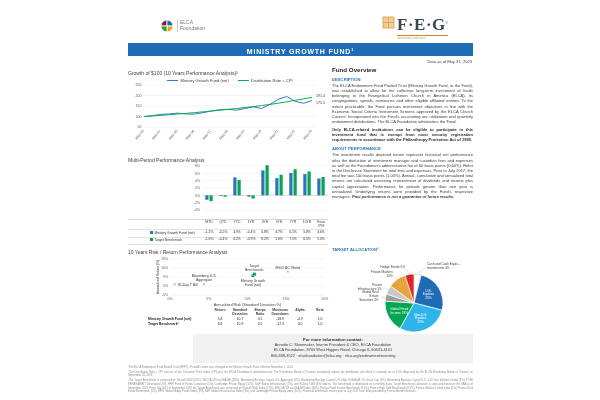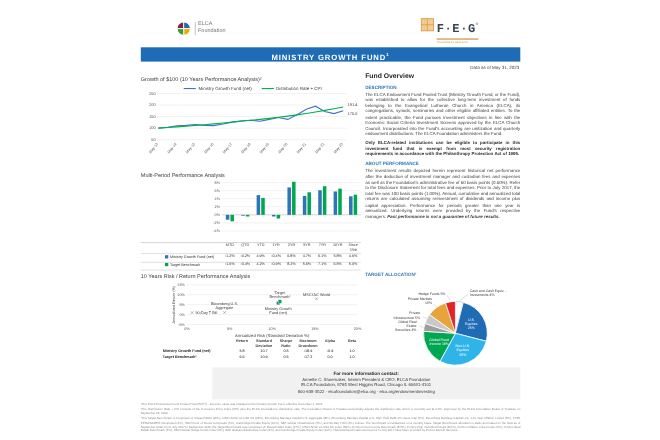--- a/index.html
+++ b/index.html
@@ -10,21 +10,21 @@
     background: #ffffff;
     color: #333;
     overflow: hidden;
   }
   .abs { position: absolute; }
 
   
   .elca-logo { left:160px; top:19px; display:flex; align-items:center; gap:2.5px; }
   .elca-text { font-size:5px; line-height:1.15; color:#75787b; border-left:0.5px solid #c9c9c9; padding-left:2.5px; }
   .feg-logo { left:382px; top:16px; display:flex; align-items:flex-start; gap:2px; }
-  .feg-wordmark { font-family:Liberation Mono, monospace; font-weight:bold; font-size:11px; color:#3c4650; letter-spacing:0.5px; line-height:1; }
+  .feg-wordmark { font-family:Liberation Serif, serif; font-weight:bold; font-size:17px; color:#3c4650; letter-spacing:0.5px; line-height:1; }
   .feg-reg { font-size:3px; vertical-align:super; color:#3c4650; }
   .feg-tagline { font-size:2.6px; color:#c98a2e; border-top:0.4px solid #c98a2e; margin-top:1px; padding-top:0.5px; letter-spacing:0.3px; }
   .banner { left:128px; top:43px; width:345px; height:13px; background:#1e6cb5; color:#fff;
             font-size:7px; font-weight:bold; letter-spacing:0.8px; text-align:center; line-height:13px; }
   .banner sup { font-size:4px; }
   .data-as-of { left:330px; top:59px; width:142px; text-align:right; font-size:4.1px; color:#444; }
 
   
   .chart-title { font-size:5px; color:#404040; }
   .growth-block { left:128px; top:70px; width:204px; }

